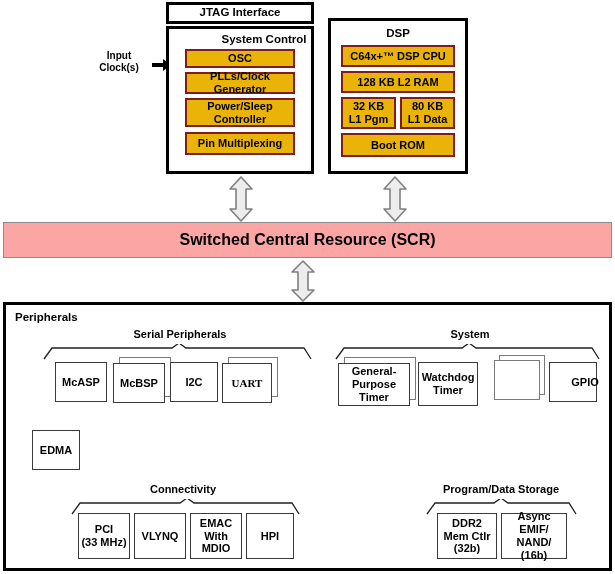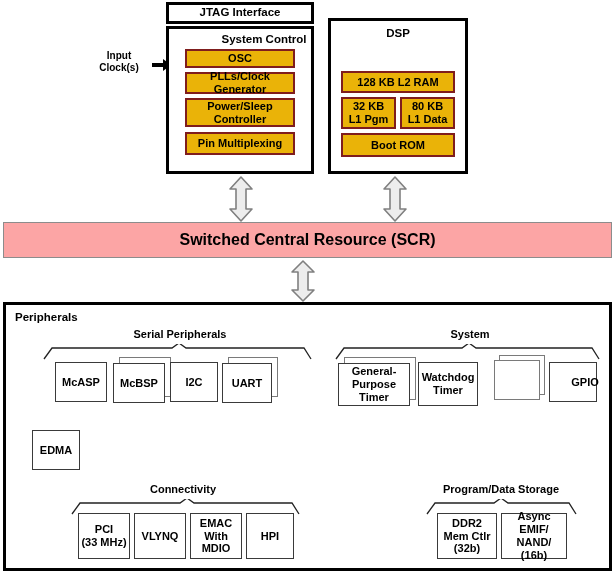--- a/index.html
+++ b/index.html
@@ -128,20 +128,23 @@
   </div>
 
   <div class="abs box-gray" style="left:16px; top:103px; width:110px; height:23px;">
     <div class="center-txt">Pin Multiplexing</div>
   </div>
 </div>
 
 <div class="abs box-thick" style="left:328px; top:18px; width:140px; height:156px;">
   <div class="sect-title" style="top:6px;">DSP</div>
 
+  <div class="abs box-gray" style="left:10px; top:24px; width:114px; height:22px;">
+    <div class="center-txt">C64x+™ DSP CPU</div>
+  </div>
 
   <div class="abs box-gray" style="left:10px; top:50px; width:114px; height:22px;">
     <div class="center-txt">128 KB L2 RAM</div>
   </div>
 
   <div class="abs box-gray" style="left:10px; top:76px; width:55px; height:32px;">
     <div class="center-txt ml">32 KB<br>L1 Pgm</div>
   </div>
 
   <div class="abs box-gray" style="left:69px; top:76px; width:55px; height:32px;">
@@ -199,21 +202,21 @@
 </div>
 
 <div class="stack" style="left:170px; top:362px; width:48px; height:40px;">
   <div class="front" style="top:0; width:48px; height:40px;">
     <div class="center-txt ml">I2C</div>
   </div>
 </div>
 
 <div class="stack" style="left:222px; top:357px; width:56px; height:46px;">
   <div class="shadow" style="left:6px; top:0; width:50px; height:40px;"></div>
-  <div class="front" style="top:6px; width:50px; height:40px;">
+  <div class="front" style="top:6px; width:50px; height:40px;font-family:Liberation Serif, serif;">
     <div class="center-txt ml">UART</div>
   </div>
 </div>
 
 <div class="grp-label" style="left:390px; top:328px; width:160px;">System</div>
 <div class="brace" style="left:334px; top:344px;">
   <svg width="266" height="16" viewBox="0 0 266 16">
     <path d="M2 15 L10 4 H128 L135 -1 L142 4 H258 L265 15" fill="none" stroke="#222" stroke-width="1.3"></path>
   </svg>
 </div>

